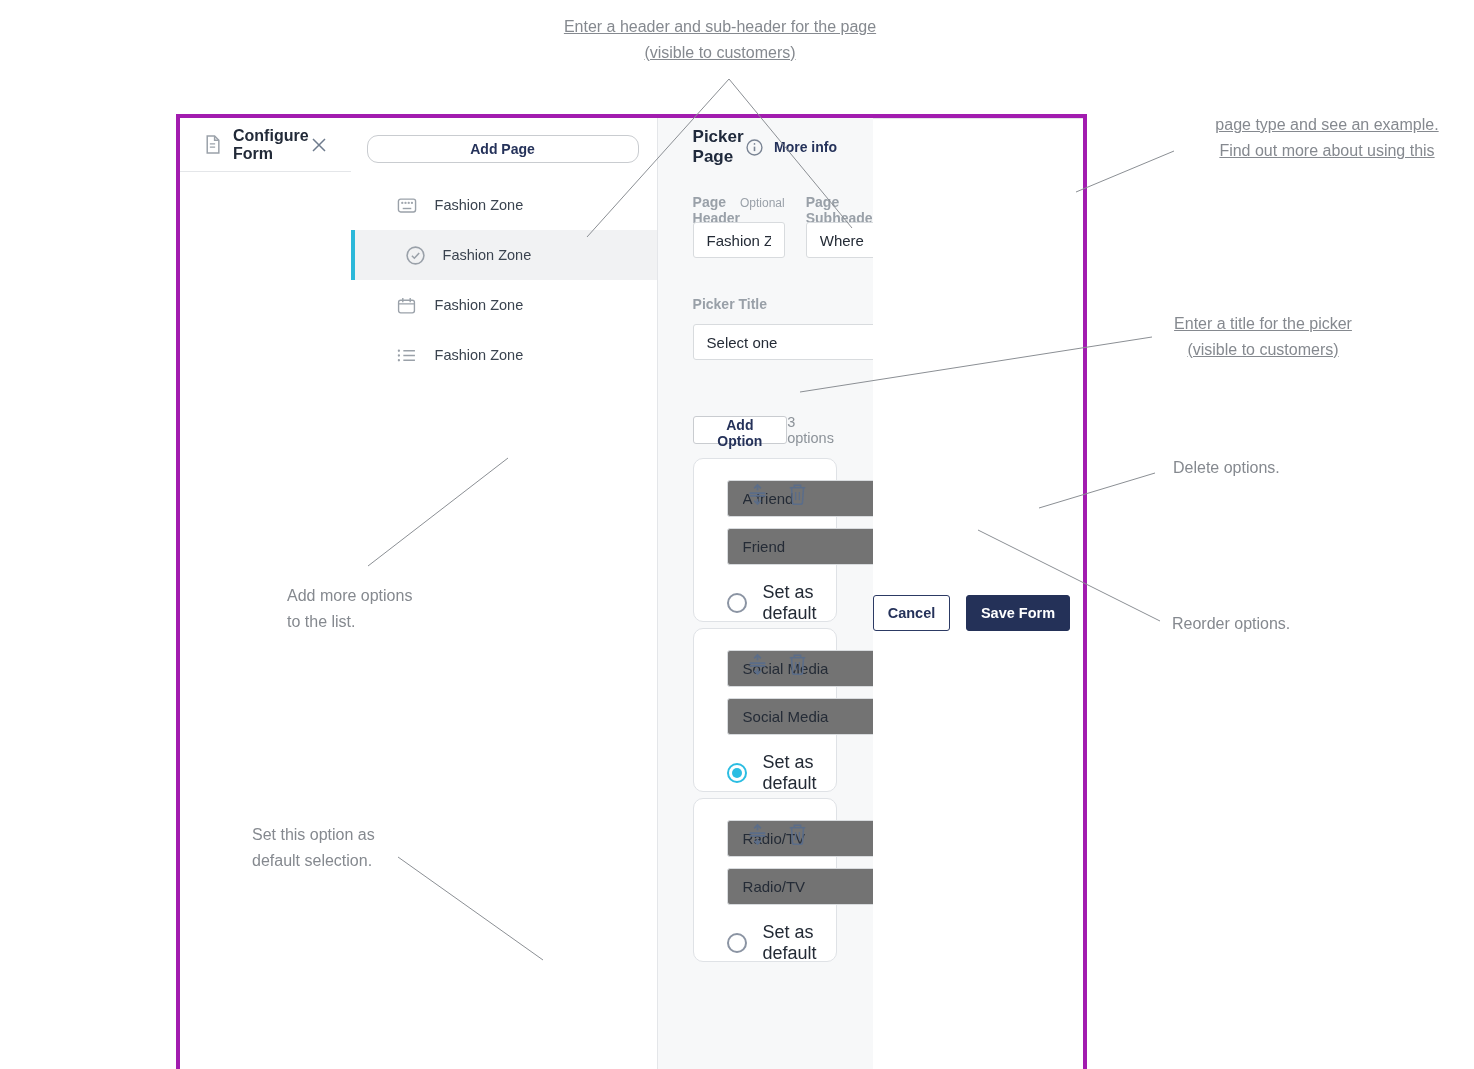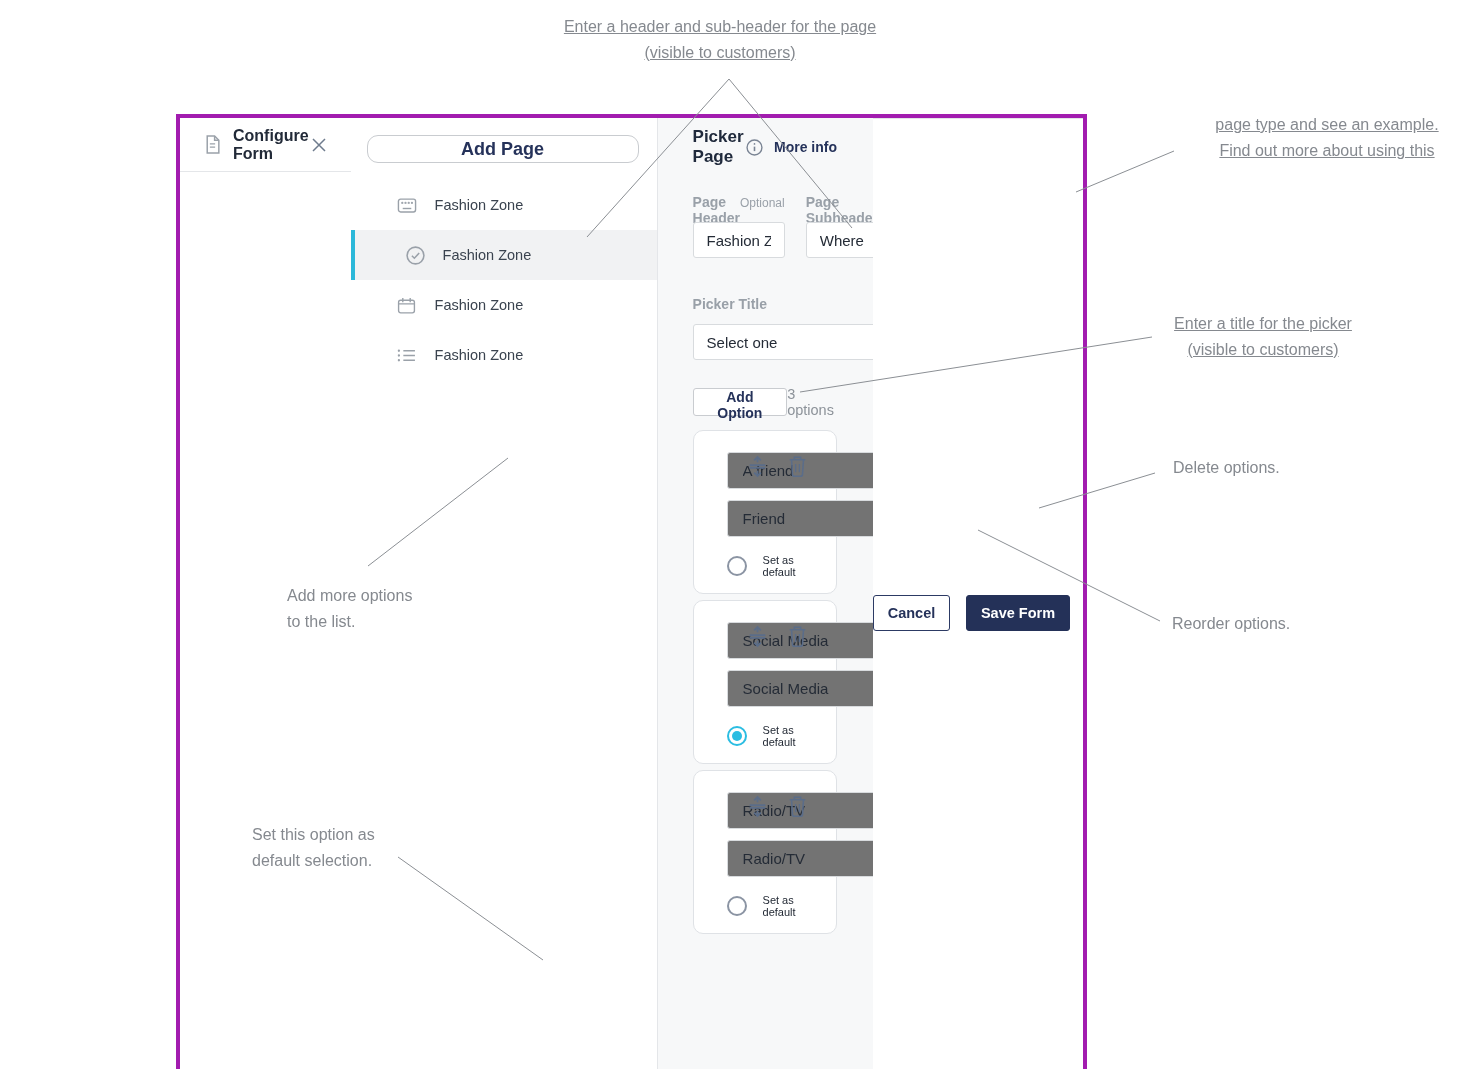--- a/index.html
+++ b/index.html
@@ -21,21 +21,21 @@
     padding:0 22px 0 24px; border-bottom:1px solid #e4e6e9; }
   .dlg-title { font-size:16px; font-weight:bold; color:#222a38; margin-left:12px; flex:1; }
   .close-btn { width:20px; height:20px; display:flex; align-items:center; justify-content:center; cursor:pointer; }
 
   .dlg-body { flex:1; display:flex; overflow:hidden; }
 
   
   .sidebar { width:307px; flex:0 0 307px; background:#fff; border-right:1px solid #e4e6e9; }
   .add-page-btn { margin:17px 18px 17px 16px; height:28px; border:1px solid #c9ccd0;
     border-radius:11px; background:#fff; display:flex; align-items:center; justify-content:center;
-    font-size:18px; font-weight:bold; color:#25325a; cursor:pointer; }
+    font-size:14px; font-weight:bold; color:#25325a; cursor:pointer; }
   .side-item { height:50px; display:flex; align-items:center; padding-left:46px; cursor:pointer; }
   .side-item .s-icon { width:24px; display:flex; align-items:center; }
   .side-item .s-label { font-size:14.5px; color:#3a434f; margin-left:14px; }
   .side-item.selected { background:#f1f2f3; box-shadow:inset 4px 0 0 #2bb8d9; padding-left:54px; }
 
   
   .main { flex:1; background:#f7f8f9; padding:14px 36px 0 35px; overflow:hidden; }
   .main-titlebar { display:flex; align-items:center; height:30px; margin-bottom:32px; }
   .main-title { font-size:17px; font-weight:bold; color:#202a3c; flex:1; }
   .more-info { display:flex; align-items:center; gap:11px; cursor:pointer; }
@@ -45,40 +45,40 @@
   .fcol { width:256px; }
   .fcol.c2 { width:255px; }
   .flabel-row { display:flex; justify-content:space-between; height:20px; margin-bottom:8px; align-items:baseline; }
   .flabel { font-size:14px; font-weight:bold; color:#99a0a8; }
   .foptional { font-size:12px; font-weight:normal; color:#9aa1a9; }
   .tinput { width:100%; height:36px; border:1px solid #d8dbde; border-radius:3px;
     background:#fff; font-family:"Liberation Sans",sans-serif; font-size:15px; color:#242b36;
     padding:0 13px; outline:none; white-space:nowrap; overflow:hidden; }
   .picker-title-block { margin-top:38px; }
 
-  .options-header { margin-top:28px; display:flex; align-items:center; justify-content:space-between; height:28px; }
+  .options-header { margin-top:56px; display:flex; align-items:center; justify-content:space-between; height:28px; }
   .add-option-btn { height:28px; padding:0 14px; border:1px solid #c9ccd0; border-radius:3px;
     background:#fff; font-size:14px; font-weight:bold; color:#25325a; cursor:pointer;
     font-family:"Liberation Sans",sans-serif; }
   .options-count { font-size:14.5px; color:#8c9299; }
 
   .opt-card { position:relative; margin-top:14px; background:#fff; border:1px solid #dfe2e6;
     border-radius:10px; height:164px; padding:21px 33px 0 33px; }
   .opt-card + .opt-card { margin-top:6px; }
   .opt-input { width:372px; height:37px; border:1px solid #d8dbde; border-radius:3px;
     background:#737373; font-family:"Liberation Sans",sans-serif; font-size:15px; color:#242b36;
     padding:0 15px; outline:none; display:block; }
   .opt-input + .opt-input { margin-top:11px; }
   .radio-row { margin-top:17px; display:flex; align-items:center; cursor:pointer; }
   .radio { width:20px; height:20px; border:2px solid #8b94a3; border-radius:50%;
     position:relative; flex:0 0 20px; }
   .radio.checked { border-color:#2bbde2; }
   .radio.checked::after { content:""; position:absolute; left:3px; top:3px; width:10px; height:10px;
     border-radius:50%; background:#2bbde2; }
-  .radio-label { font-size:11px; color:#232a35; margin-left:16px; }
+  .radio-label { font-size:18px; color:#232a35; margin-left:16px; }
   .card-icons { position:absolute; top:24px; right:28px; display:flex; gap:18px; align-items:center; }
   .icon-btn { cursor:pointer; display:flex; align-items:center; }
 
   
   .dlg-footer { flex:0 0 52px; background:#fff; border-top:1px solid #e3e5e8;
     display:flex; align-items:center; justify-content:flex-end; padding-right:13px; gap:16px; }
   .btn-cancel { width:77px; height:36px; background:#fff; border:1px solid #2c3a64; border-radius:3px;
     font-size:14.5px; font-weight:bold; color:#25325a; cursor:pointer; font-family:"Liberation Sans",sans-serif; }
   .btn-save { width:104px; height:36px; background:#243158; border:1px solid #243158; border-radius:3px;
     font-size:14.5px; font-weight:bold; color:#fff; cursor:pointer; font-family:"Liberation Sans",sans-serif; }

